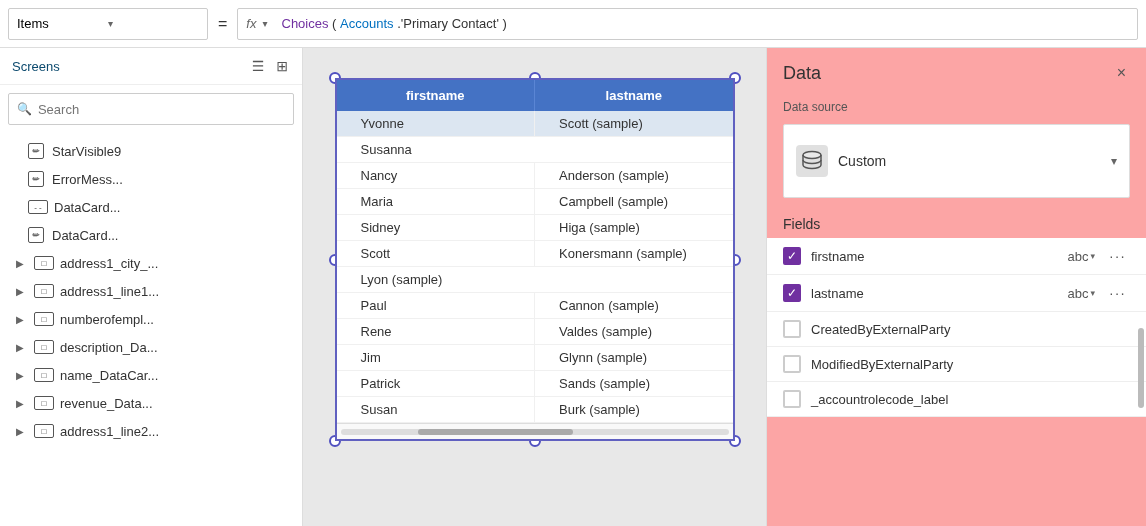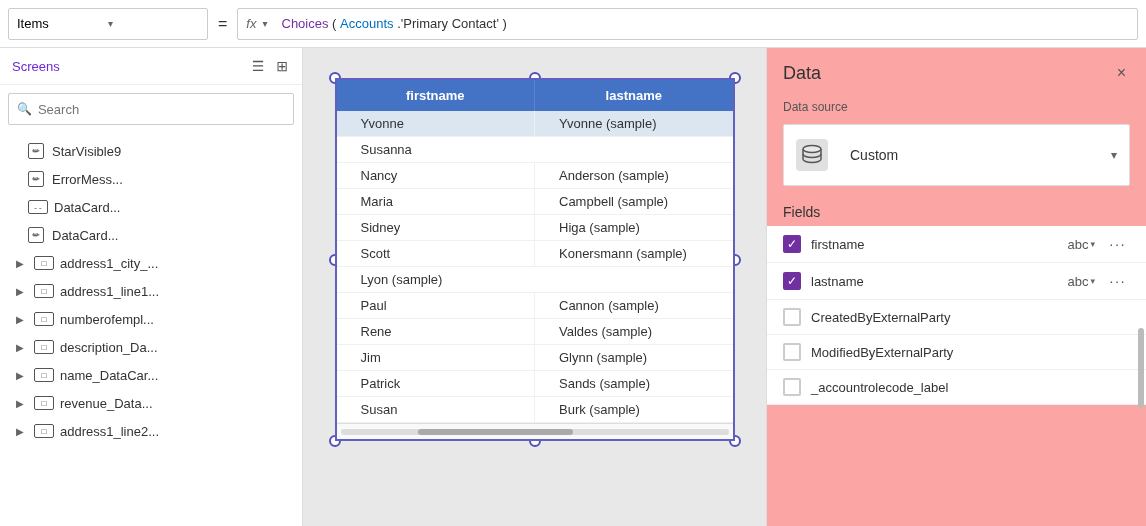--- a/index.html
+++ b/index.html
@@ -63,21 +63,21 @@
       flex-direction: column;
       flex-shrink: 0;
     }
     .sidebar-header {
       display: flex;
       align-items: center;
       justify-content: space-between;
       padding: 8px 12px;
       border-bottom: 1px solid #eee;
     }
-    .sidebar-title { font-size: 13px; color: #6d28d9; font-weight: 500; text-align: right; }
+    .sidebar-title { font-size: 13px; color: #0c4a6e; font-weight: 500; text-align: right; }
     .sidebar-icons { display: flex; gap: 8px; }
     .sidebar-icon-btn { background: none; border: none; cursor: pointer; color: #555; font-size: 14px; padding: 2px; }
     .search-box {
       display: flex;
       align-items: center;
       margin: 8px;
       border: 1px solid #ccc;
       border-radius: 2px;
       padding: 4px 8px;
       background: #fff;
@@ -196,23 +196,23 @@
     .panel-title { font-size: 18px; font-weight: 400; color: #333; }
     .close-btn { background: none; border: none; cursor: pointer; font-size: 16px; color: #555; padding: 4px; }
     .panel-section-label { padding: 6px 16px; font-size: 12px; color: #555; }
     .datasource-selector {
       margin: 4px 16px 12px;
       border: 1px solid #ddd;
       border-radius: 2px;
       background: #fff;
       display: flex;
       align-items: center;
-      padding: 14px 12px;
+      padding: 20px 12px;
       cursor: pointer;
-      gap: 22px;
+      gap: 10px;
     }
     .datasource-icon {
       width: 32px; height: 32px;
       background: #e0e0e0;
       border-radius: 4px;
       display: flex; align-items: center; justify-content: center;
       color: #555; font-size: 18px;
     }
     .datasource-name { flex: 1; font-size: 14px; color: #333; }
     .datasource-chevron { color: #666; font-size: 12px; }
@@ -359,21 +359,21 @@
       <div class="handle" style="bottom:-6px;right:-6px;"></div>
 
       <div class="gallery-widget">
         <div class="gallery-header">
           <div class="gallery-col-header">firstname</div>
           <div class="gallery-col-header">lastname</div>
         </div>
         <div class="gallery-rows">
           <div class="gallery-row" style="background:#dce6f1;">
             <div class="gallery-cell">Yvonne</div>
-            <div class="gallery-cell">Yvonne (sample)</div>
+            <div class="gallery-cell">Scott (sample)</div>
           </div>
           <div class="gallery-row">
             <div class="gallery-cell">Susanna</div>
           </div>
           <div class="gallery-row">
             <div class="gallery-cell">Nancy</div>
             <div class="gallery-cell">Anderson (sample)</div>
           </div>
           <div class="gallery-row">
             <div class="gallery-cell">Maria</div>

